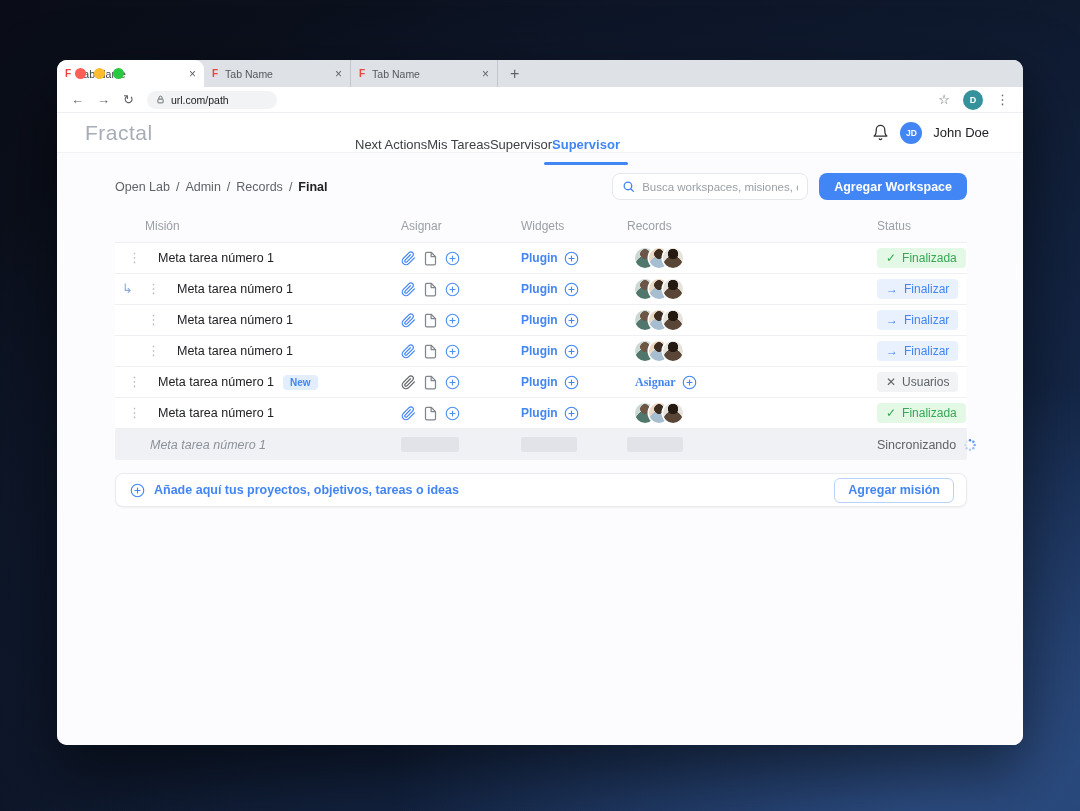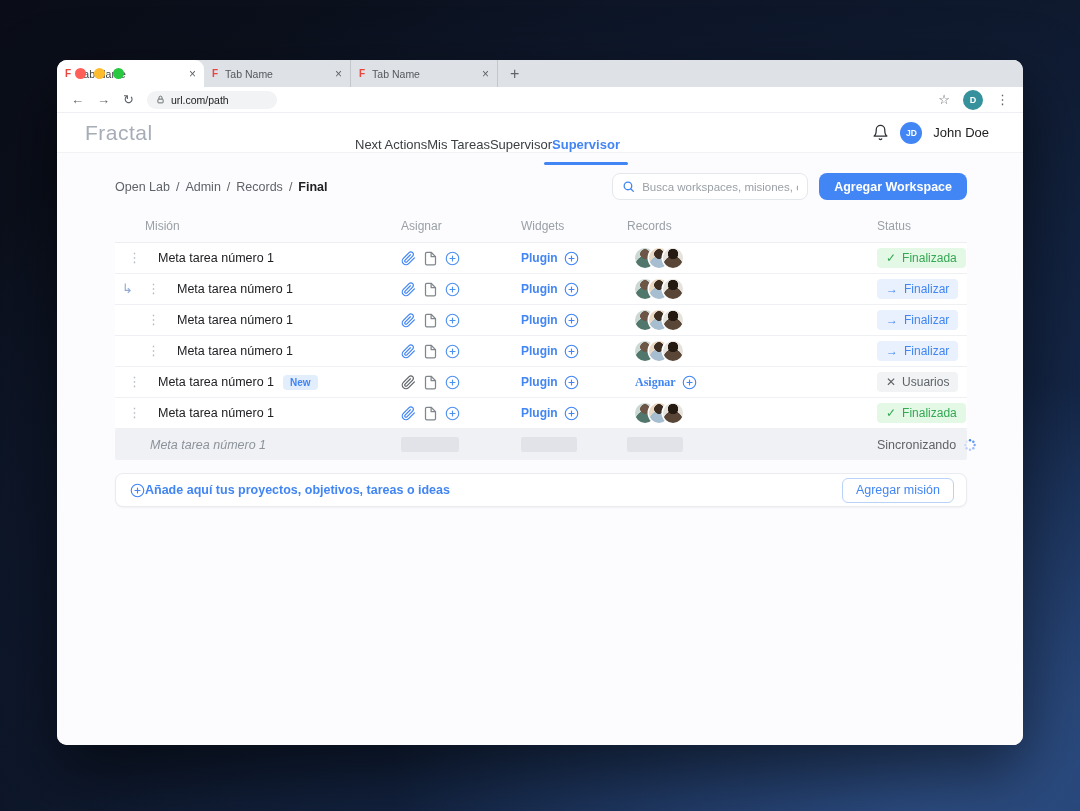--- a/index.html
+++ b/index.html
@@ -114,24 +114,24 @@
   .syncrow{height:31px;background:#f0f1f4;border-radius:2px;}
   .sync-title{font-size:12.5px;color:#8d939b;font-style:italic;padding-left:35px;}
   .skel{width:58px;height:15px;background:#e1e3e8;border-radius:2px;}
   .sync-status{display:flex;justify-content:flex-end;align-items:center;gap:7px;padding-right:14px;
     color:#5f6368;font-size:12.5px;}
   .spin{width:14px;height:14px;color:#4285f4;display:inline-flex;}
   .spin svg{width:100%;height:100%;}
 
   .addcard{margin-top:13px;height:34px;background:#fff;border:1px solid #e9ebef;border-radius:8px;
     box-shadow:0 1px 2px rgba(32,33,36,.05);display:flex;align-items:center;padding:0 12px 0 14px;}
-  .addhint{display:flex;align-items:center;color:#4285f4;font-weight:700;font-size:12.5px;cursor:pointer;}
+  .addhint{display:flex;align-items:center;gap:9px;color:#4285f4;font-weight:700;font-size:12.5px;cursor:pointer;}
   .addhint .wicon{color:#4285f4;}
   .btn-outline{margin-left:auto;height:25px;background:#fff;border:1px solid #b9d2f8;border-radius:6px;
-    color:#4285f4;font-size:12.5px;font-weight:400;padding:0 13px;font-family:"Liberation Sans", sans-serif;cursor:pointer;}
+    color:#4285f4;font-size:12.5px;font-weight:700;padding:0 13px;font-family:"Liberation Sans", sans-serif;cursor:pointer;}
 </style>
 </head>
 <body>
 
 <div class="stage">
   <div class="window">
 
     <div class="tabstrip">
       <div class="traffic">
         <span class="dot" style="background:#ff5f57"></span>

